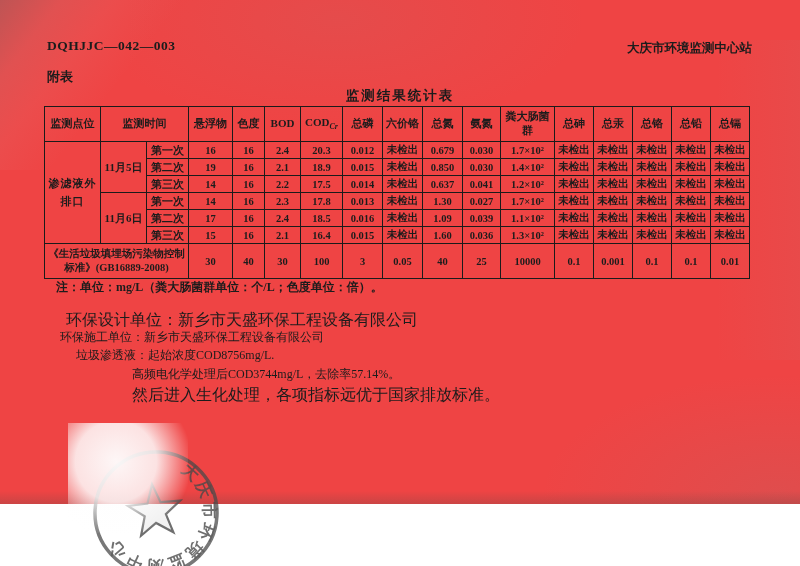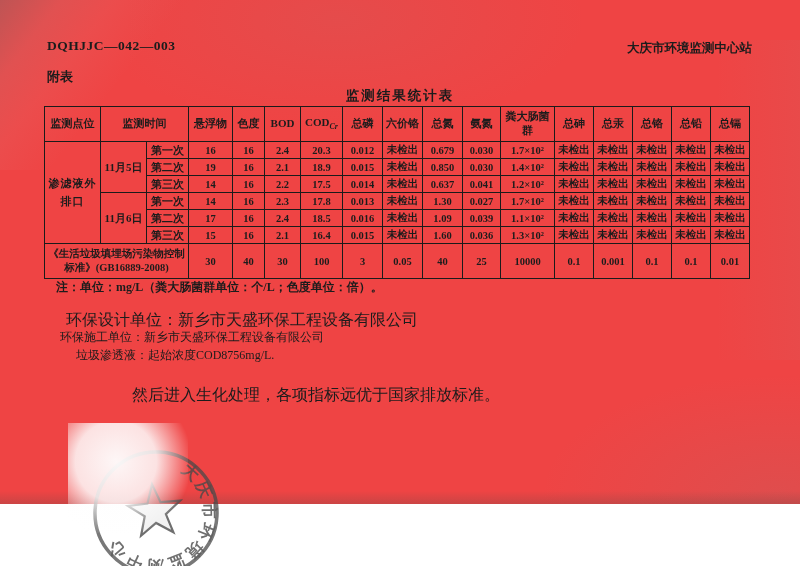--- a/index.html
+++ b/index.html
@@ -237,20 +237,21 @@
           <td>0.1</td>
           <td>0.01</td>
         </tr>
       </tbody>
   </table>
 
   <div class="line note-line" id="unit-note">注：单位：mg/L（粪大肠菌群单位：个/L；色度单位：倍）。</div>
   <div class="line" id="design-unit">环保设计单位：新乡市天盛环保工程设备有限公司</div>
   <div class="line" id="construction-unit">环保施工单位：新乡市天盛环保工程设备有限公司</div>
   <div class="line" id="leachate-1">垃圾渗透液：起始浓度COD8756mg/L.</div>
+  <div class="line" id="leachate-2">高频电化学处理后COD3744mg/L，去除率57.14%。</div>
   <div class="line" id="leachate-3">然后进入生化处理，各项指标远优于国家排放标准。</div>
 
   <div id="stamp-wrap">
     <svg width="152" height="152" viewBox="0 0 152 152">
       <circle cx="76" cy="76" r="61" fill="none" stroke="#4a4a4a" stroke-width="3.5" opacity="0.85"></circle>
       <path d="M76 50 L82.6 68.6 L102.3 69.1 L86.6 81.1 L92.2 100 L76 88.8 L59.8 100 L65.4 81.1 L49.7 69.1 L69.4 68.6 Z" fill="rgba(74,74,74,0.10)" stroke="#4a4a4a" stroke-width="2.2" opacity="0.9"></path>
       <path id="sealArc" d="M 30.9 92.4 A 48 48 0 1 1 121.1 92.4" fill="none"></path>
       <text font-size="16.5" font-weight="bold" fill="#4a4a4a" letter-spacing="3" opacity="0.9" font-family="&quot;Liberation Serif&quot;,&quot;DejaVu Serif&quot;,serif">
         <textPath href="#sealArc" startOffset="2">大庆市环境监测中心站</textPath>
       </text>

